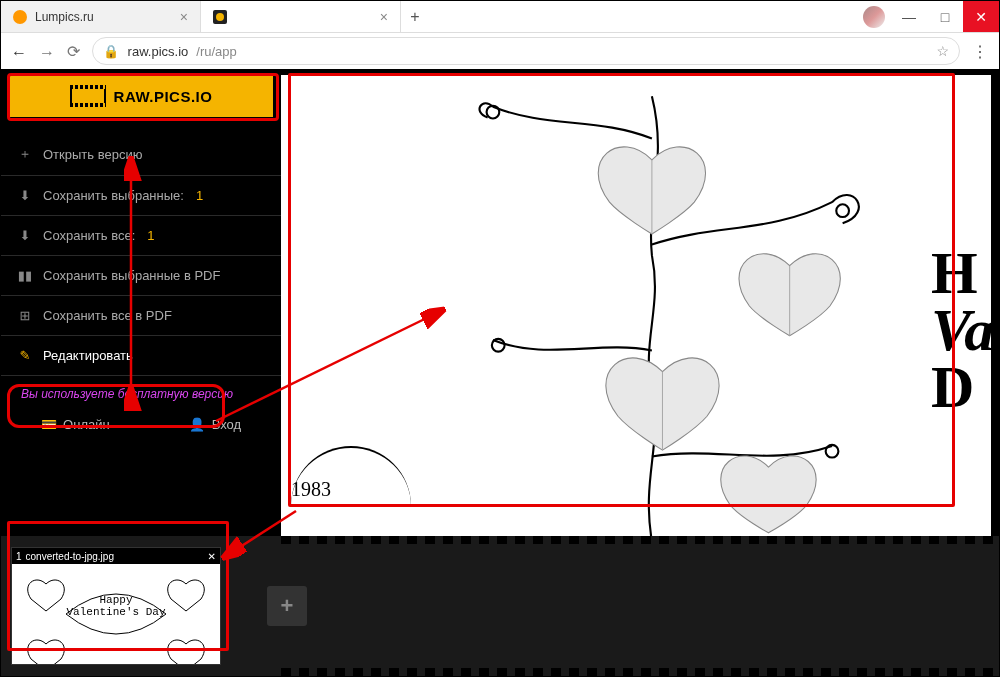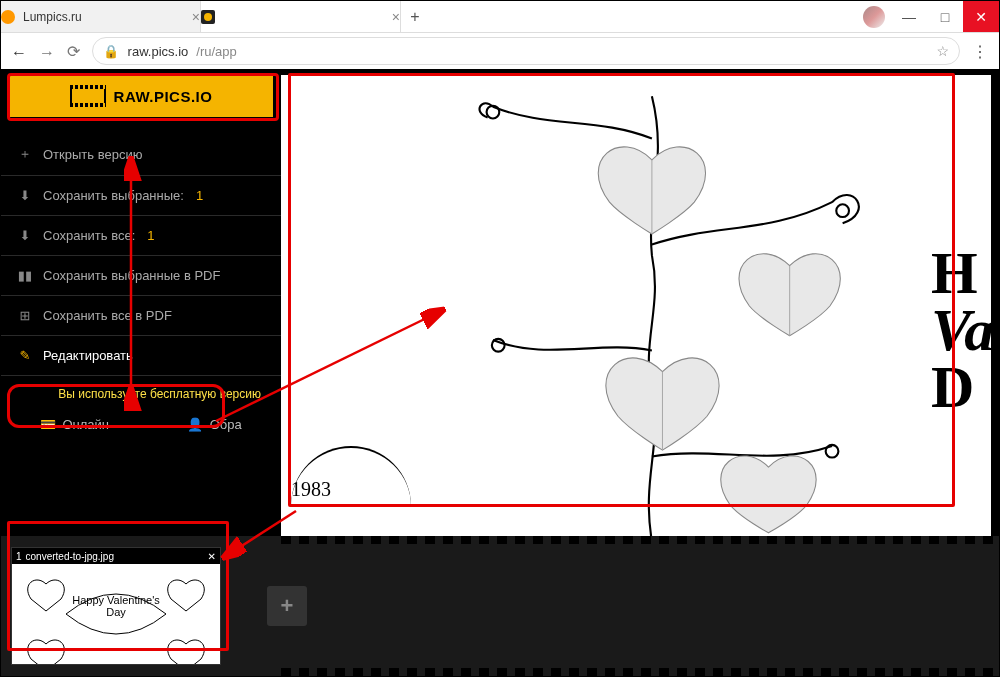--- a/index.html
+++ b/index.html
@@ -3,21 +3,21 @@
 <meta charset="utf-8">
 <style>
 * { margin: 0; padding: 0; box-sizing: border-box; }
 body { font-family: Arial, sans-serif; background: #fff; width: 1000px; height: 677px; overflow: hidden; position: relative; }
 
 .outer-frame { position: absolute; top: 0; left: 0; width: 1000px; height: 677px; border: 1px solid #000; }
 
 
 .titlebar { height: 32px; background: #fff; display: flex; align-items: stretch; border-bottom: 1px solid #ddd; }
 .tabs { display: flex; flex: 1; }
-.tab { display: flex; align-items: center; padding: 0 0; min-width: 200px; max-width: 220px; border-right: 1px solid #ddd; gap: 8px; font-size: 12px; color: #333; }
+.tab { display: flex; align-items: center; padding: 0 12px; min-width: 200px; max-width: 220px; border-right: 1px solid #ddd; gap: 8px; font-size: 12px; color: #333; }
 .tab.inactive { background: #f1f1f1; }
 .tab.active { background: #fff; }
 .tab-icon { width: 14px; height: 14px; border-radius: 50%; }
 .tab-icon.orange { background: #ff9800; }
 .tab-icon.raw { background: #222; border-radius: 2px; position: relative; }
 .tab-icon.raw::after { content: ''; position: absolute; inset: 3px; border-radius: 50%; background: #f5b400; }
 .tab-close { margin-left: auto; color: #888; font-size: 14px; cursor: pointer; }
 .newtab { width: 28px; display: flex; align-items: center; justify-content: center; color: #555; font-size: 16px; }
 .win-controls { display: flex; }
 .win-btn { width: 36px; display: flex; align-items: center; justify-content: center; color: #555; font-size: 14px; }
@@ -45,36 +45,36 @@
 .logo-film::before { top: -4px; }
 .logo-film::after { bottom: -4px; }
 .logo-text { font-weight: 800; letter-spacing: 0.5px; font-size: 15px; color: #000; }
 
 .side-list { margin-top: 16px; }
 .side-item { display: flex; align-items: center; gap: 10px; padding: 12px 16px; border-bottom: 1px solid #2a2a2a; color: #aaa; font-size: 13px; }
 .side-item .si-icon { width: 16px; text-align: center; color: #888; }
 .side-item .num { color: #f5b400; margin-left: 2px; }
 .side-item.edit { color: #fff; }
 .side-item.edit .si-icon { color: #f5b400; }
-.free-note { color: #fde047; font-size: 12px; text-align: right; padding: 10px 20px 14px; line-height: 1.4; }
+.free-note { color: #d946ef; font-size: 12px; text-align: left; padding: 10px 20px 14px; line-height: 1.4; font-style: italic; }
 .bottom-row { display: flex; justify-content: space-around; color: #bbb; font-size: 13px; padding-bottom: 6px; }
 .bottom-row span { display: flex; align-items: center; gap: 6px; }
 
 .canvas-area { flex: 1; background: #fff; margin: 6px 8px 0 0; position: relative; overflow: hidden; }
 .vine-svg { position: absolute; inset: 0; }
 .script-text { position: absolute; right: -20px; top: 170px; font-family: cursive; font-size: 60px; font-weight: 700; color: #000; line-height: 0.95; text-align: left; }
 .script-text div:nth-child(2) { font-style: italic; }
 .circ-year { position: absolute; left: 10px; bottom: 30px; width: 120px; height: 60px; border-top: 2px solid #000; border-radius: 60px 60px 0 0; font-size: 20px; font-family: Georgia, serif; padding-top: 30px; text-align: left; }
 
 .filmstrip { height: 140px; background: #1a1a1a; display: flex; align-items: center; padding: 6px 0 6px 10px; gap: 6px; }
 .thumb { width: 210px; height: 118px; background: #fff; position: relative; border: 1px solid #333; }
 .thumb-header { position: absolute; top: 0; left: 0; right: 0; height: 16px; background: #000; color: #fff; font-size: 10px; display: flex; align-items: center; padding: 0 4px; gap: 4px; }
 .thumb-header .x { margin-left: auto; }
 .thumb-art { position: absolute; inset: 16px 4px 4px 4px; }
-.thumb-center { position: absolute; top: 50%; left: 50%; transform: translate(-50%,-50%); font-family: Liberation Sans, sans-serif; font-size: 11px; text-align: center; line-height: 1.1; }
+.thumb-center { position: absolute; top: 50%; left: 50%; transform: translate(-50%,-50%); font-family: Liberation Mono, monospace; font-size: 11px; text-align: center; line-height: 1.1; }
 .add-tile { width: 40px; height: 40px; background: #333; color: #888; display: flex; align-items: center; justify-content: center; font-size: 22px; font-weight: bold; border-radius: 3px; margin-left: 40px; }
 .film-perfs { position: absolute; left: 280px; right: 0; height: 8px; background: repeating-linear-gradient(90deg, #000 0 10px, #1a1a1a 10px 18px); }
 .film-perfs.top { bottom: 132px; }
 .film-perfs.bot { bottom: 0; }
 
 
 .hl { position: absolute; border: 3px solid #e60000; border-radius: 6px; pointer-events: none; }
 .hl-logo { top: 72px; left: 6px; width: 272px; height: 48px; border-radius: 4px; }
 .hl-edit { top: 383px; left: 6px; width: 218px; height: 44px; border-radius: 12px; }
 .hl-canvas { top: 72px; left: 287px; width: 667px; height: 434px; border-radius: 2px; }
@@ -156,21 +156,21 @@
           </div>
         </div>
         <div class="free-note">Вы используете бесплатную версию</div>
         <div class="bottom-row">
           <span>
               <span>💳</span>
               <span>Онлайн</span>
             </span>
           <span>
               <span>👤</span>
-              <span>Обра</span>
+              <span>Вход</span>
             </span>
         </div>
       </div>
 
       <div class="canvas-area">
         <svg class="vine-svg" viewBox="0 0 670 440">
           <g stroke="#000" stroke-width="2" fill="none">
             <path d="M350 440 C 340 380 360 350 350 300 C 340 250 360 220 350 170 C 345 120 365 80 350 20"></path>
             <path d="M350 60 C 300 40 250 50 200 30 M200 30 C 190 20 180 35 195 40"></path>
             <path d="M350 160 C 410 140 460 150 520 120 M520 120 C 540 100 560 130 530 140"></path>

